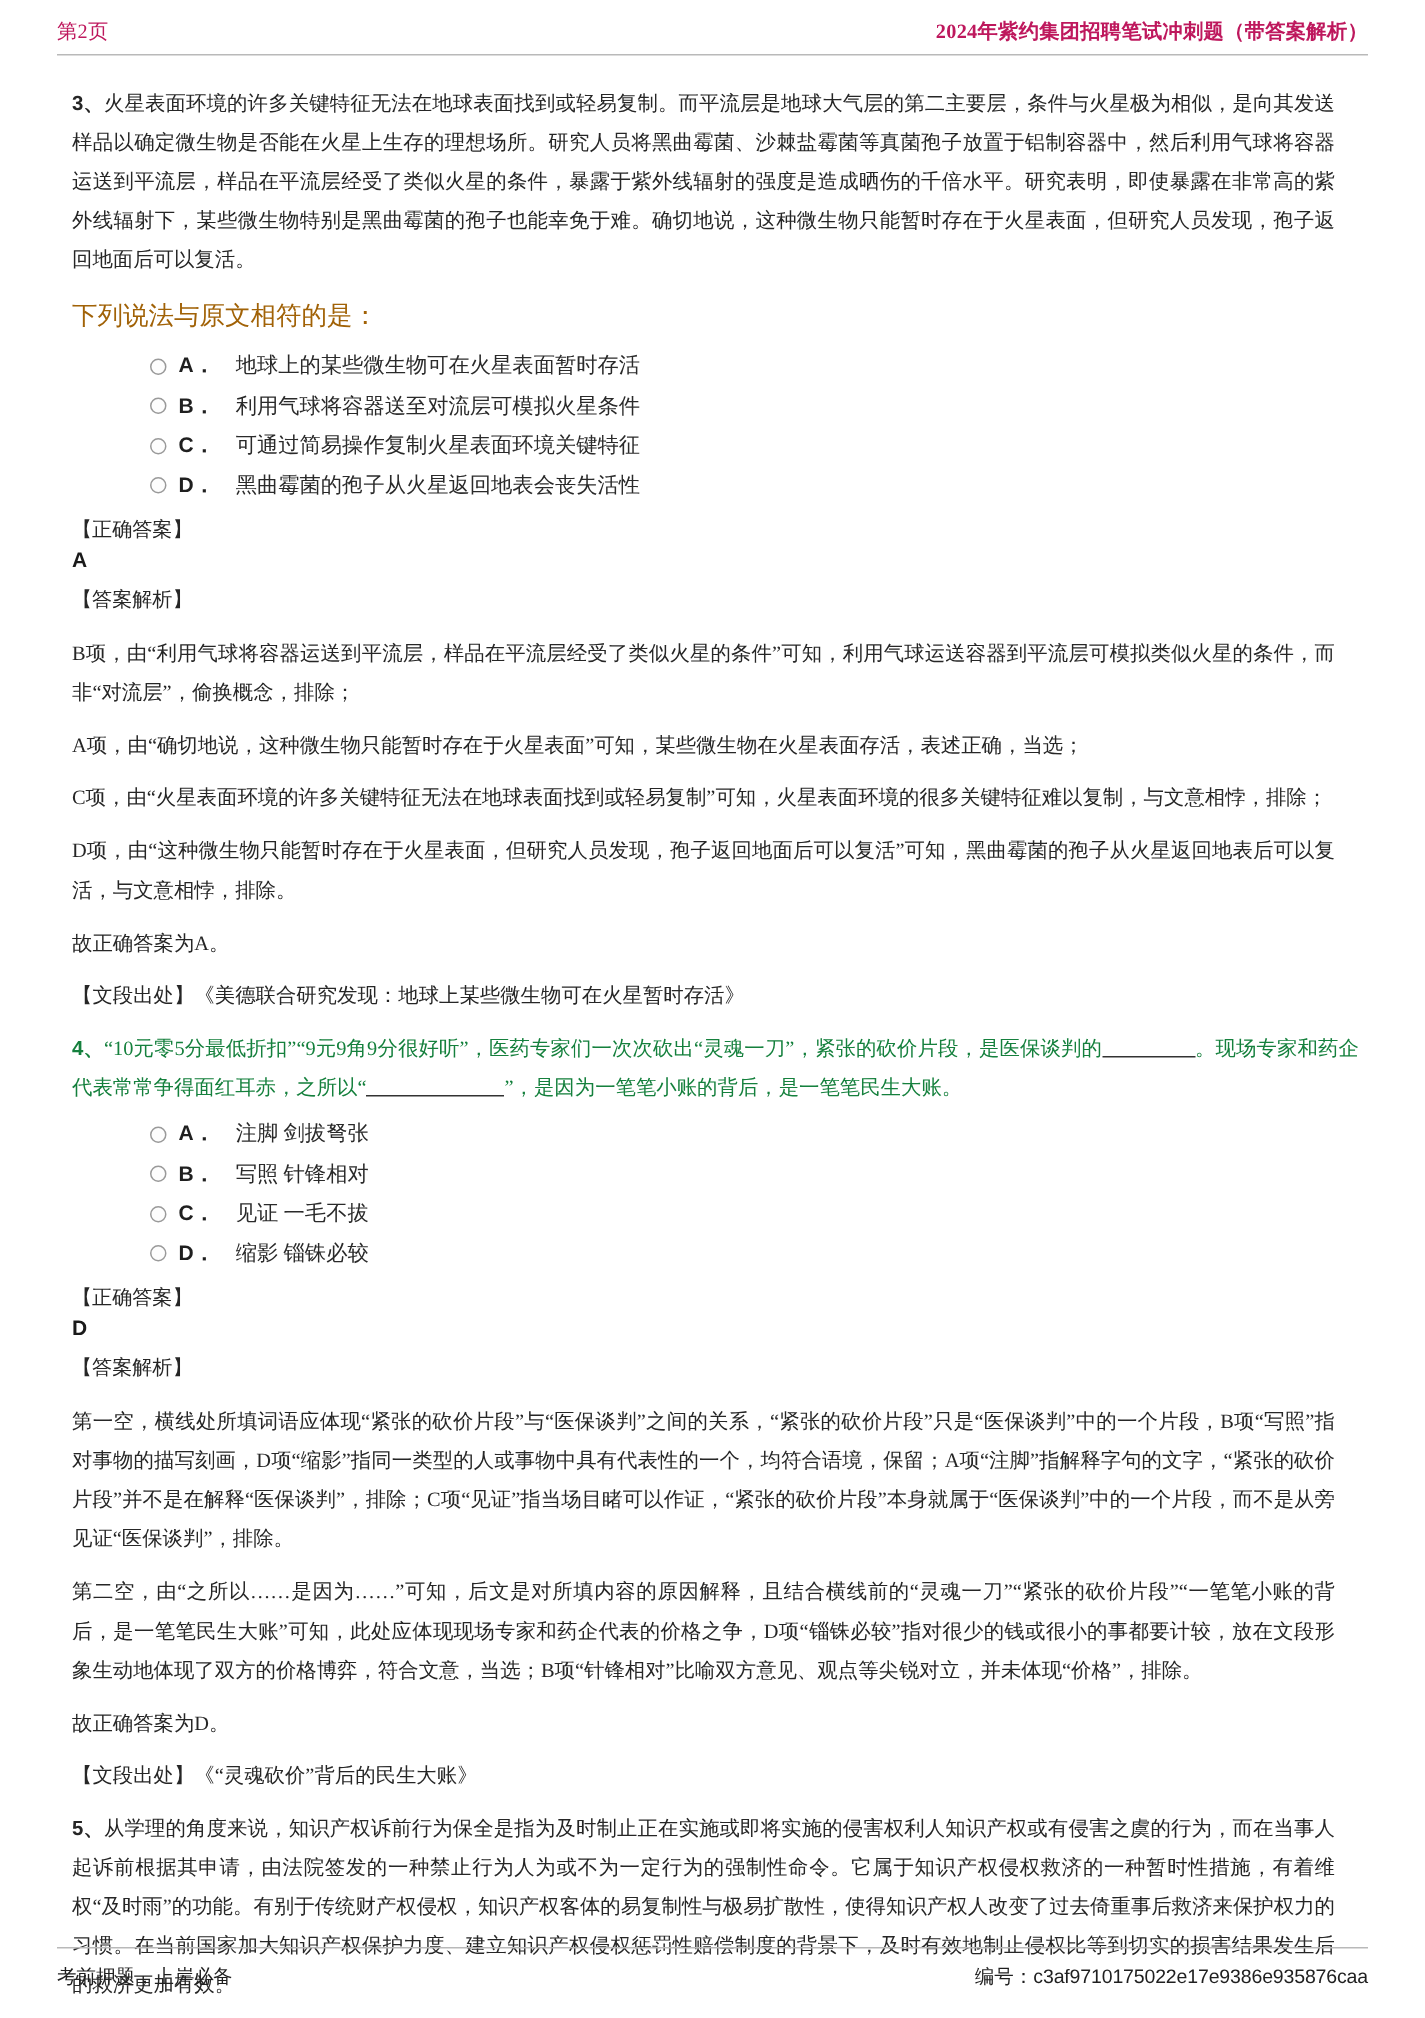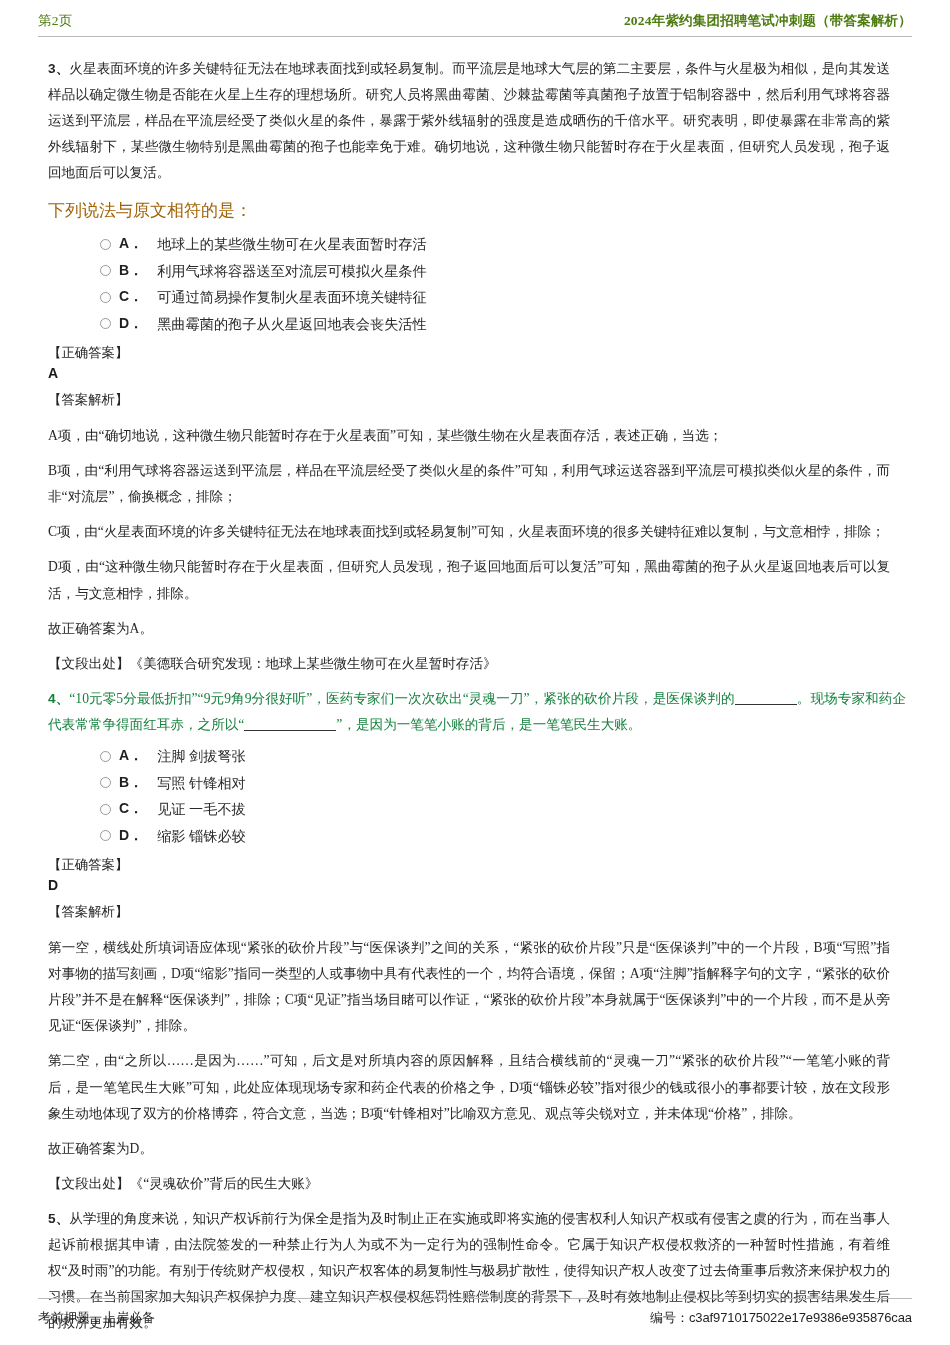--- a/index.html
+++ b/index.html
@@ -27,21 +27,21 @@
     position: absolute;
     top: 12px;
     left: 38px;
     right: 38px;
     height: 24px;
     border-bottom: 1px solid #b9b9b9;
     display: flex;
     align-items: flex-start;
     justify-content: space-between;
     font-size: 13.5px;
-    color: #4d7c0f;
+    color: #be185d;
     letter-spacing: 0.2px;
   }
   .page-header .hdr-left  { white-space: nowrap; }
   .page-header .hdr-right { white-space: nowrap; font-weight: 600; }
 
   
   .page-footer {
     position: absolute;
     bottom: 14px;
     left: 38px;
@@ -196,22 +196,22 @@
           <span class="radio"></span>
           <span class="opt-letter">D．</span>
           <span class="opt-text">黑曲霉菌的孢子从火星返回地表会丧失活性</span>
         </li>
       </ul>
 
       <p class="label-ans">【正确答案】</p>
       <p class="ans-letter">A</p>
       <p class="label-ans gap-after">【答案解析】</p>
 
+      <p class="para">B项，由“利用气球将容器运送到平流层，样品在平流层经受了类似火星的条件”可知，利用气球运送容器到平流层可模拟类似火星的条件，而非“对流层”，偷换概念，排除；</p>
       <p class="para">A项，由“确切地说，这种微生物只能暂时存在于火星表面”可知，某些微生物在火星表面存活，表述正确，当选；</p>
-      <p class="para">B项，由“利用气球将容器运送到平流层，样品在平流层经受了类似火星的条件”可知，利用气球运送容器到平流层可模拟类似火星的条件，而非“对流层”，偷换概念，排除；</p>
       <p class="para">C项，由“火星表面环境的许多关键特征无法在地球表面找到或轻易复制”可知，火星表面环境的很多关键特征难以复制，与文意相悖，排除；</p>
       <p class="para">D项，由“这种微生物只能暂时存在于火星表面，但研究人员发现，孢子返回地面后可以复活”可知，黑曲霉菌的孢子从火星返回地表后可以复活，与文意相悖，排除。</p>
 
       <p class="para">故正确答案为A。</p>
       <p class="para src"><span>【文段出处】</span><span>《美德联合研究发现：地球上某些微生物可在火星暂时存活》</span></p>
     </div>
 
     <div>
       <p class="stem"><span class="num">4、</span><span>“10元零5分最低折扣”“9元9角9分很好听”，医药专家们一次次砍出“灵魂一刀”，紧张的砍价片段，是医保谈判的</span><span class="blank-short"></span><span>。现场专家和药企代表常常争得面红耳赤，之所以“</span><span class="blank-long"></span><span>”，是因为一笔笔小账的背后，是一笔笔民生大账。</span></p>
 

